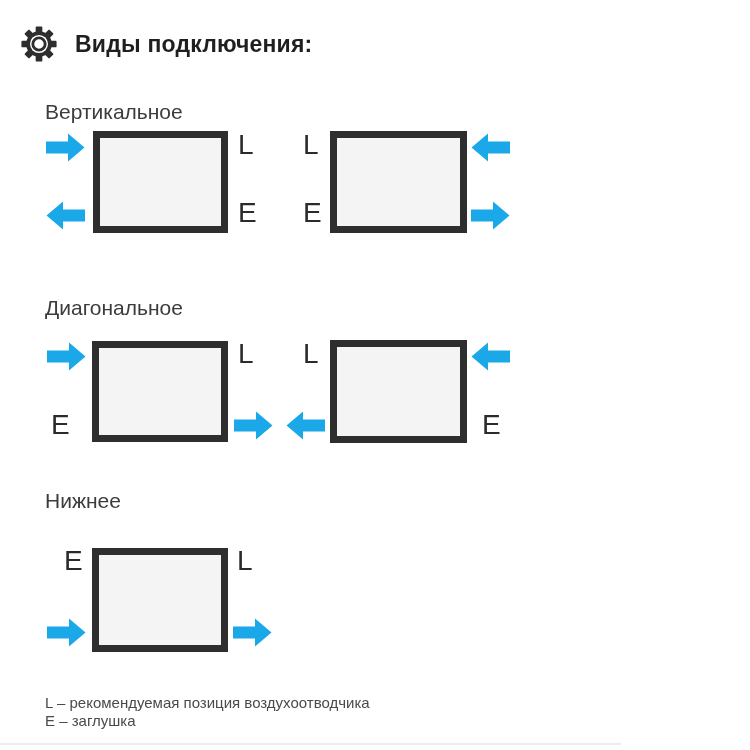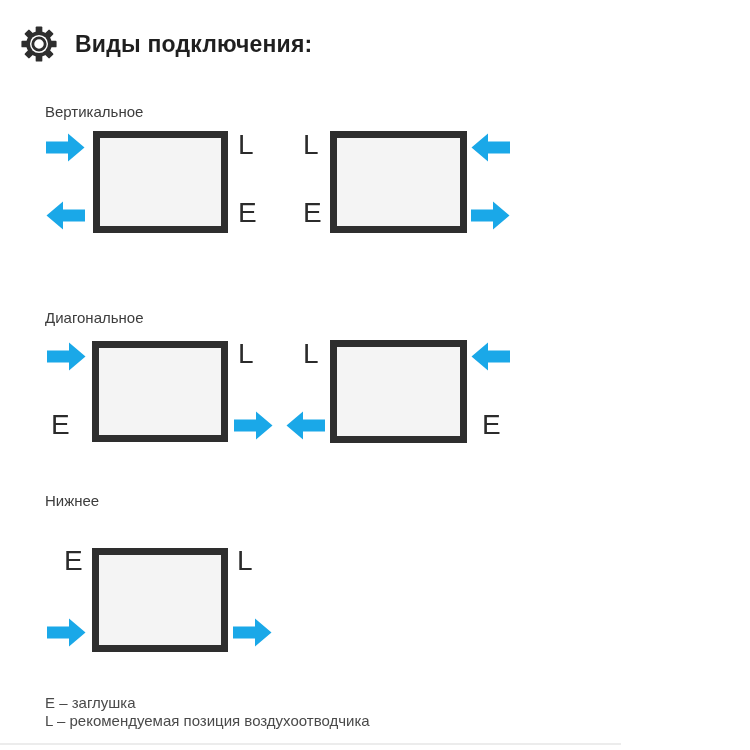--- a/index.html
+++ b/index.html
@@ -27,21 +27,21 @@
     line-height: 28px;
   }
   .gear {
     position: absolute;
     left: 20px;
     top: 25px;
   }
   .section-title {
     position: absolute;
     left: 45px;
-    font-size: 15px;
+    font-size: 21px;
     color: #3c3c3c;
     line-height: 24px;
   }
   .radiator {
     position: absolute;
     box-sizing: border-box;
     border: 7px solid var(--radiator-border, #2e2e2e);
     background: var(--radiator-fill, #f4f4f4);
   }
   .arrow {
@@ -112,21 +112,21 @@
   <div class="radiator" style="left:330px; top:131px; width:137px; height:102px"></div>
   <div class="port-label" style="left:303px; top:130px">L</div>
   <div class="port-label" style="left:303px; top:198px">E</div>
   <svg class="arrow left" style="left:471px; top:133px" viewBox="0 0 39 29">
       <path fill="currentColor" d="M0 8.5 H22 V0.5 L38.5 14.5 L22 28.5 V20.5 H0 Z"></path>
     </svg>
   <svg class="arrow" style="left:471px; top:201px" viewBox="0 0 39 29">
       <path fill="currentColor" d="M0 8.5 H22 V0.5 L38.5 14.5 L22 28.5 V20.5 H0 Z"></path>
     </svg>
 
-  <div class="section-title" style="top:306px">Диагональное</div>
+  <div class="section-title" style="top:296px">Диагональное</div>
 
   <div class="radiator" style="left:92px; top:341px; width:136px; height:101px"></div>
   <svg class="arrow" style="left:47px; top:342px" viewBox="0 0 39 29">
       <path fill="currentColor" d="M0 8.5 H22 V0.5 L38.5 14.5 L22 28.5 V20.5 H0 Z"></path>
     </svg>
   <div class="port-label" style="left:51px; top:410px">E</div>
   <div class="port-label" style="left:238px; top:339px">L</div>
   <svg class="arrow" style="left:234px; top:411px" viewBox="0 0 39 29">
       <path fill="currentColor" d="M0 8.5 H22 V0.5 L38.5 14.5 L22 28.5 V20.5 H0 Z"></path>
     </svg>
@@ -147,19 +147,19 @@
   <div class="port-label" style="left:64px; top:546px">E</div>
   <div class="port-label" style="left:237px; top:546px">L</div>
   <svg class="arrow" style="left:47px; top:618px" viewBox="0 0 39 29">
       <path fill="currentColor" d="M0 8.5 H22 V0.5 L38.5 14.5 L22 28.5 V20.5 H0 Z"></path>
     </svg>
   <svg class="arrow" style="left:233px; top:618px" viewBox="0 0 39 29">
       <path fill="currentColor" d="M0 8.5 H22 V0.5 L38.5 14.5 L22 28.5 V20.5 H0 Z"></path>
     </svg>
 
   <div class="legend">
+    <div class="legend-line">L – рекомендуемая позиция воздухоотводчика</div>
     <div class="legend-line">E – заглушка</div>
-    <div class="legend-line">L – рекомендуемая позиция воздухоотводчика</div>
   </div>
 
   <div class="bottom-divider"></div>
 
 </div>
 
 </body></html>

